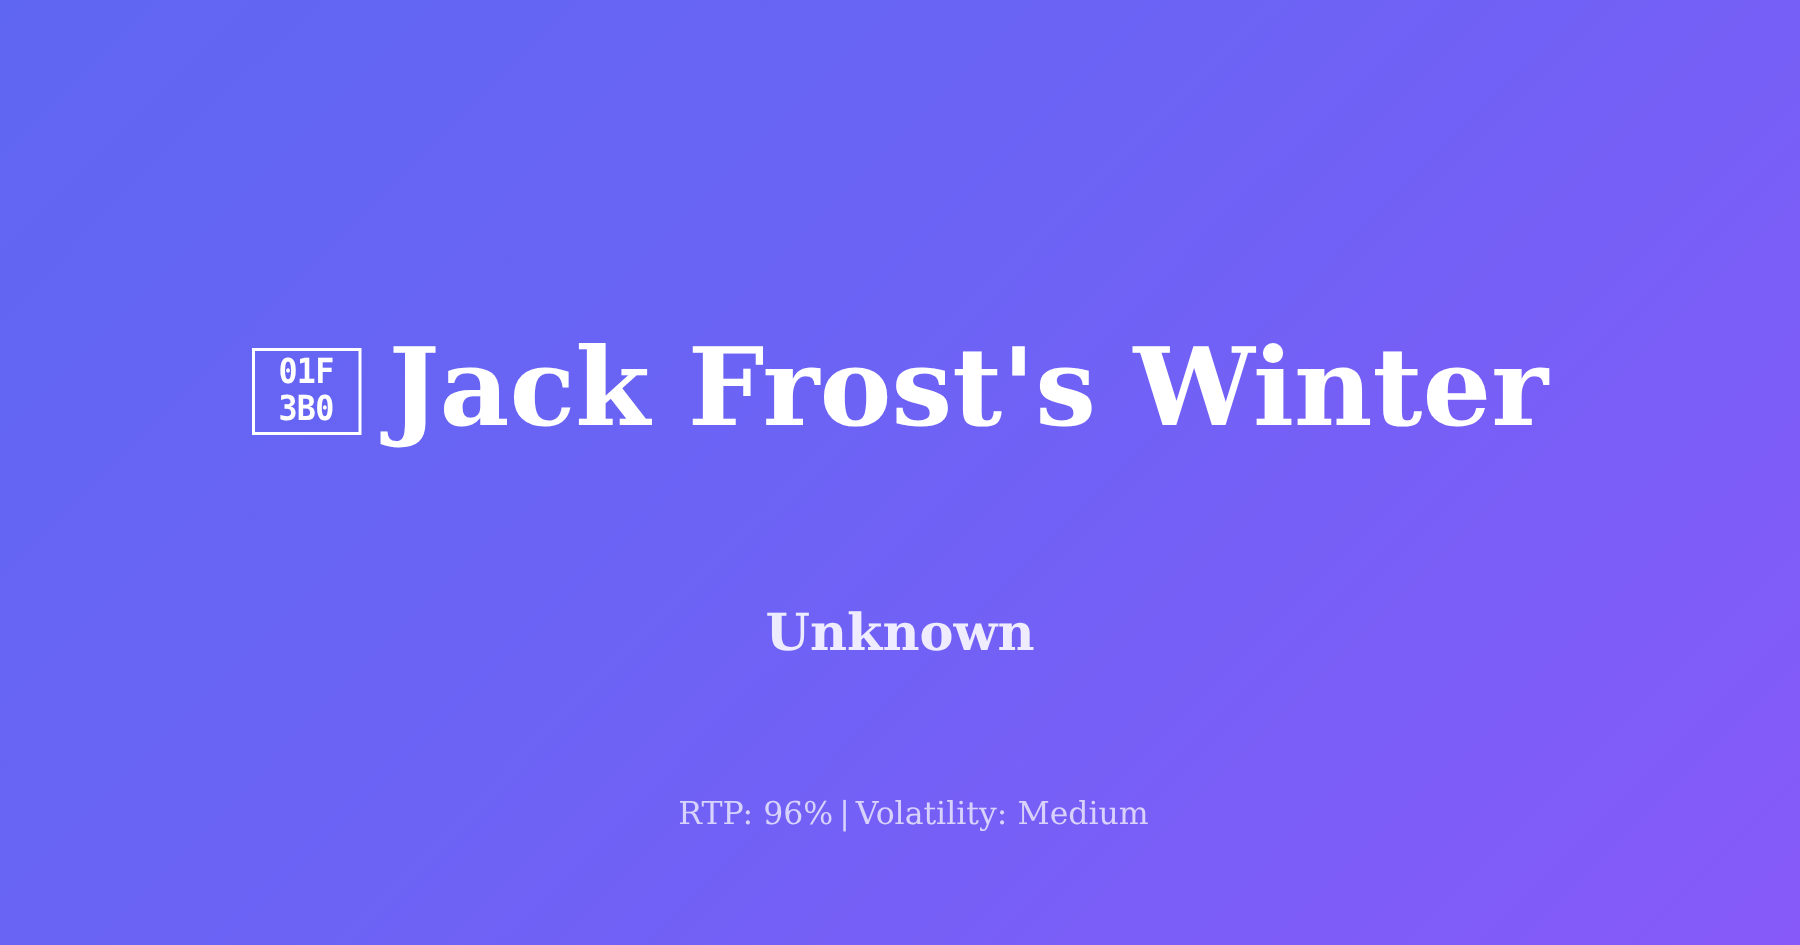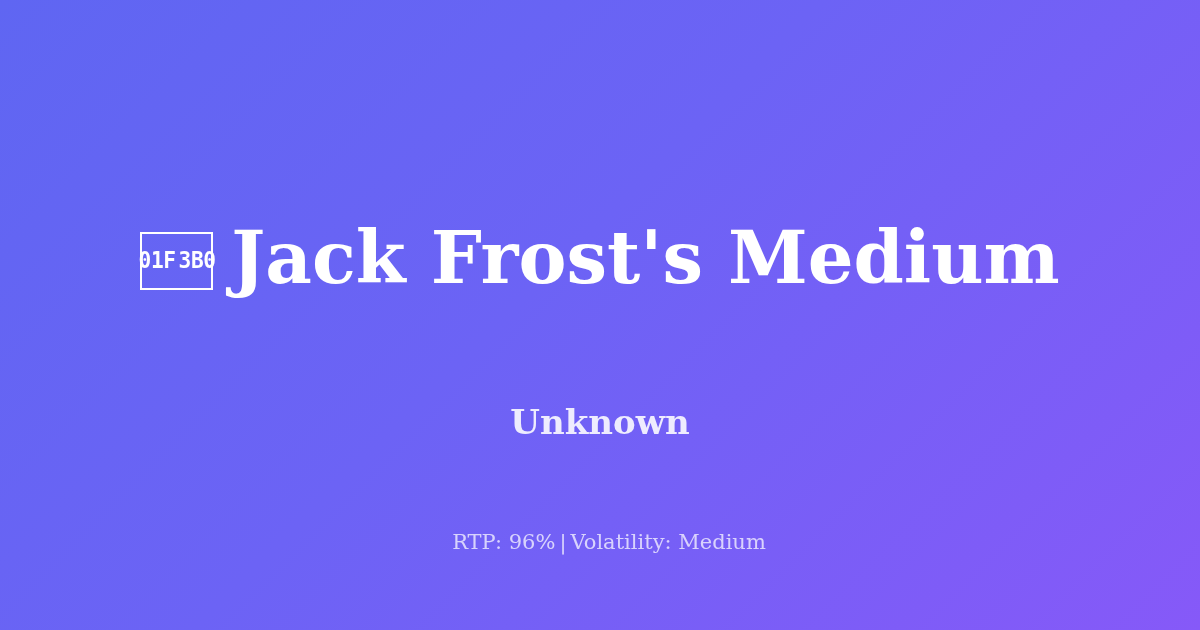--- a/index.html
+++ b/index.html
@@ -50,21 +50,21 @@
   }
 
   
   .tofu-box {
     flex: 0 0 auto;
     width: 73px;
     height: 58px;
     box-sizing: border-box;
     border: 2px solid #ffffff;
     display: flex;
-    flex-direction: row;
+    flex-direction: column;
     align-items: center;
     justify-content: center;
     position: relative;
     top: 2px;
   }
 
   .tofu-row {
     font-family: "DejaVu Sans Mono", "Liberation Mono", monospace;
     font-weight: bold;
     font-size: 23px;
@@ -109,21 +109,21 @@
 
 <div class="og-card">
 
   <div class="title-row">
 
     <span class="tofu-box">
       <span class="tofu-row">01F</span>
       <span class="tofu-row">3B0</span>
     </span>
 
-    <h1 class="title-text">Jack Frost's Medium</h1>
+    <h1 class="title-text">Jack Frost's Winter</h1>
 
   </div>
 
   <div class="subtitle">Unknown</div>
 
   <div class="meta-line">
     <span>RTP: 96%</span><span class="meta-sep">|</span><span>Volatility: Medium</span>
   </div>
 
 </div>

